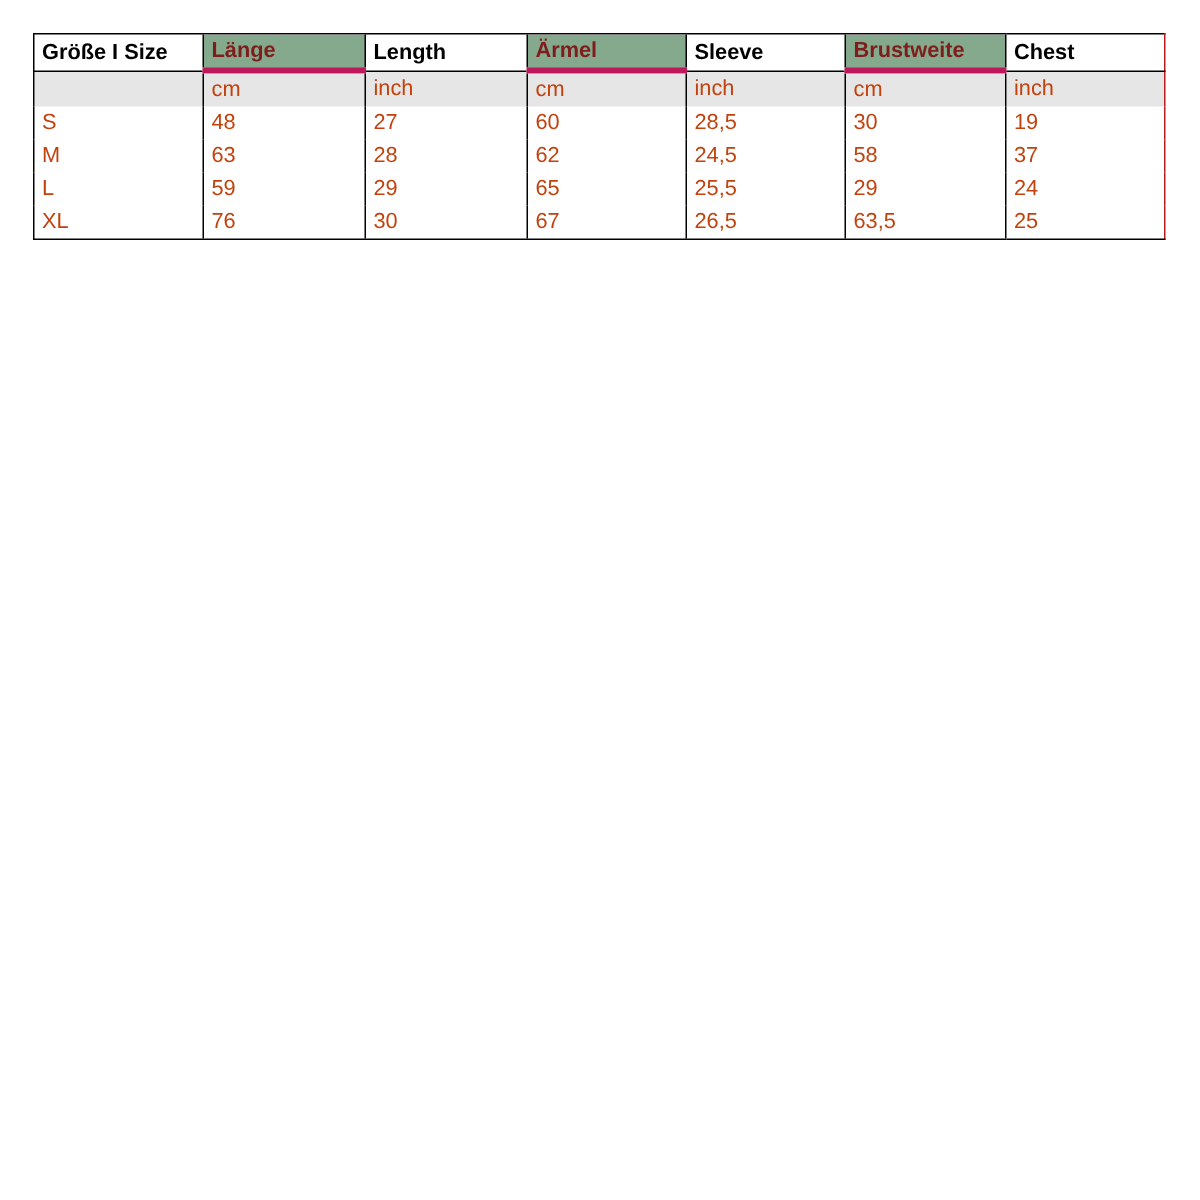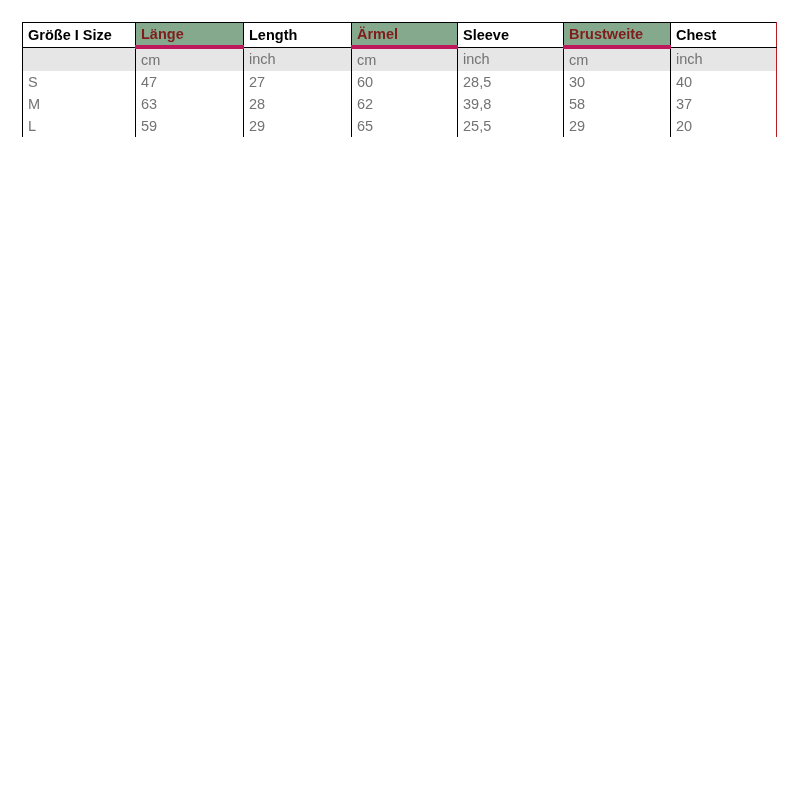--- a/index.html
+++ b/index.html
@@ -35,21 +35,21 @@
   #size-table col.c-cm2    { width: 106px; }
   #size-table col.c-in2    { width: 106px; }
   #size-table col.c-cm3    { width: 107px; }
   #size-table col.c-in3    { width: 106px; }
 
   #size-table td {
     height: 22px;
     padding: 0 0 0 5px;
     font-size: 14.5px;
     line-height: 22px;
-    color: #737373;
+    color: #c2410c;
     vertical-align: middle;
     white-space: nowrap;
     overflow: hidden;
     border-left: 1px solid #000000;
     border-right: none;
     border-top: none;
     border-bottom: none;
   }
   
   #size-table tr.row-head td { border-top: 1px solid #000000; }
@@ -107,41 +107,50 @@
           <td class="unit-blank col-first"></td>
           <td class="">cm</td>
           <td class="">inch</td>
           <td class="">cm</td>
           <td class="">inch</td>
           <td class="">cm</td>
           <td class="col-last">inch</td>
         </tr>
         <tr class="row-data">
           <td class="col-first">S</td>
-          <td class="">47</td>
+          <td class="">48</td>
           <td class="">27</td>
           <td class="">60</td>
           <td class="">28,5</td>
           <td class="">30</td>
-          <td class="col-last">40</td>
+          <td class="col-last">19</td>
         </tr>
         <tr class="row-data">
           <td class="col-first">M</td>
           <td class="">63</td>
           <td class="">28</td>
           <td class="">62</td>
-          <td class="">39,8</td>
+          <td class="">24,5</td>
           <td class="">58</td>
           <td class="col-last">37</td>
         </tr>
         <tr class="row-data">
           <td class="col-first">L</td>
           <td class="">59</td>
           <td class="">29</td>
           <td class="">65</td>
           <td class="">25,5</td>
           <td class="">29</td>
-          <td class="col-last">20</td>
+          <td class="col-last">24</td>
+        </tr>
+        <tr class="row-data row-last">
+          <td class="col-first">XL</td>
+          <td class="">76</td>
+          <td class="">30</td>
+          <td class="">67</td>
+          <td class="">26,5</td>
+          <td class="">63,5</td>
+          <td class="col-last">25</td>
         </tr>
       </tbody>
   </table>
 
 </div>
 
 </body></html>

